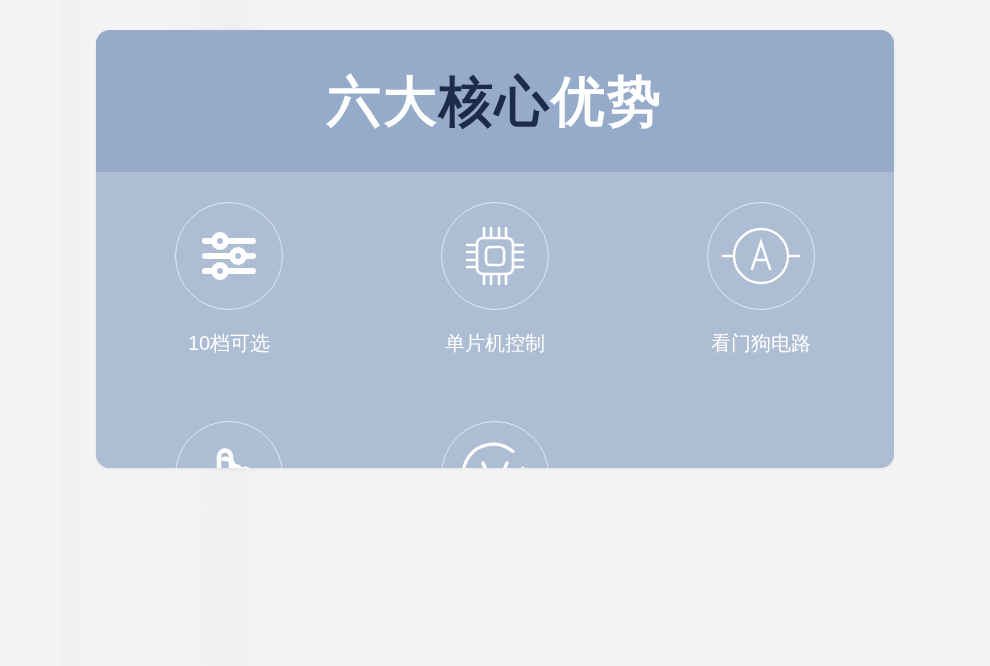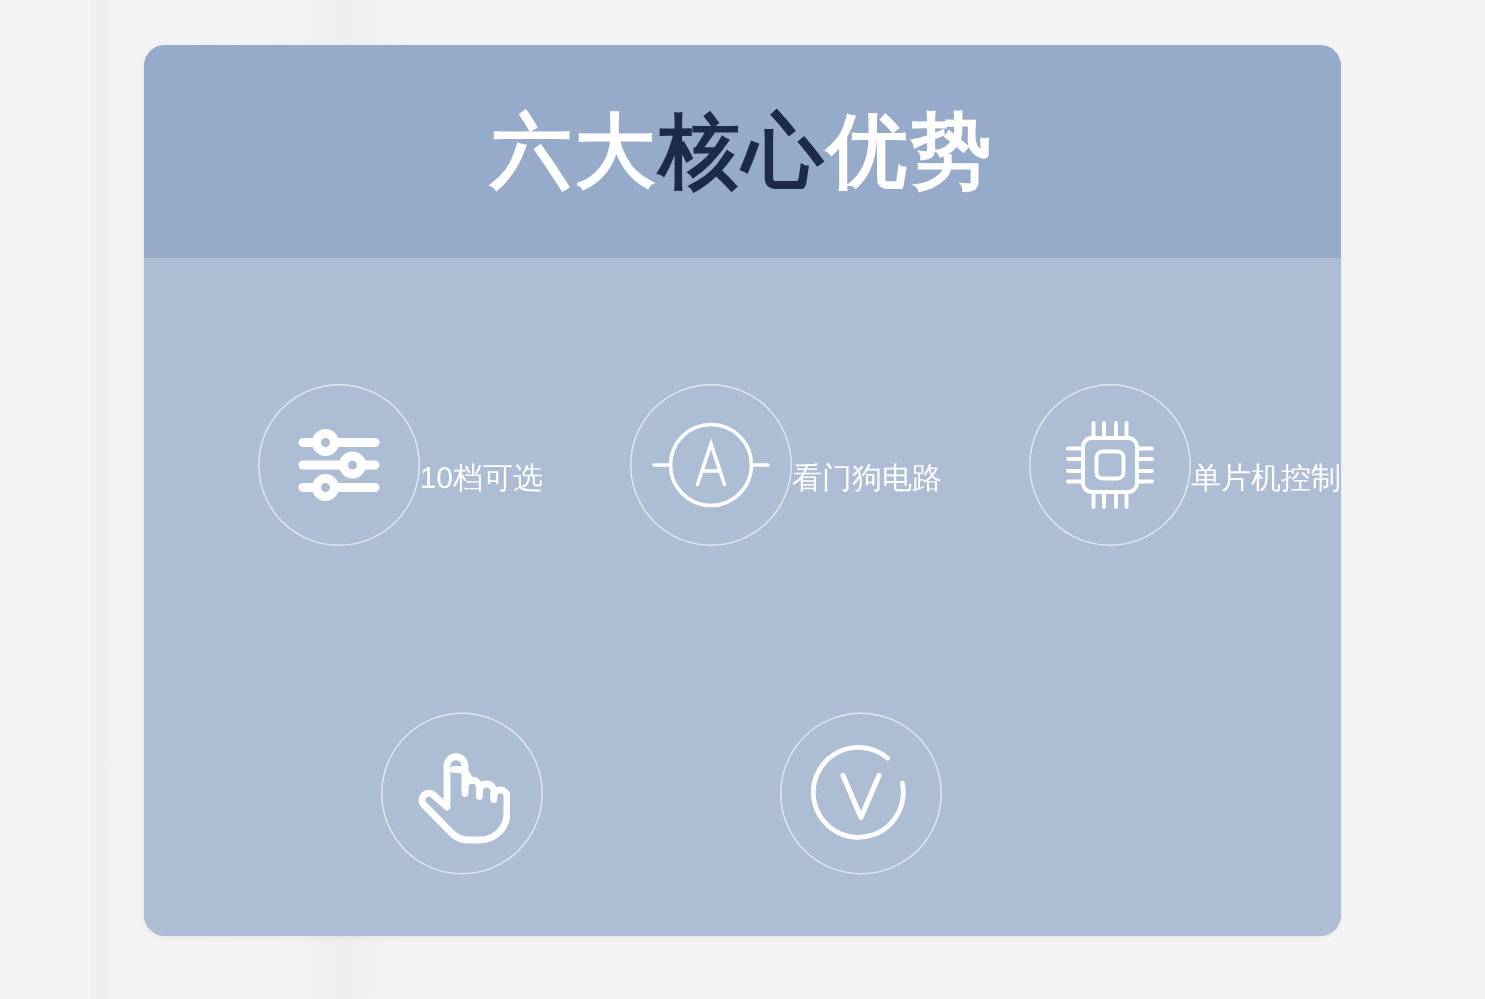--- a/index.html
+++ b/index.html
@@ -24,21 +24,21 @@
         #efefef 62px, #f3f3f3 90px,
         #f4f4f4 150px, #f2f2f2 200px,
         #efefef 232px, #f4f4f4 270px,
         #f4f4f4 100%);
   }
   .card {
     position: absolute;
     left: 96px;
     top: 30px;
     width: 798px;
-    height: 594px;
+    height: 438px;
     border-radius: 14px;
     overflow: hidden;
     background: #f9a8d4;
     box-shadow: 0 1px 3px rgba(120,130,150,0.10);
   }
   .card-header {
     height: 142px;
     background: #95abc9;
     display: flex;
     align-items: center;
@@ -64,22 +64,23 @@
   }
   .grid {
     display: grid;
     grid-template-columns: repeat(3, 1fr);
     grid-template-rows: repeat(2, 1fr);
     width: 100%;
     height: 100%;
   }
   .feature {
     display: flex;
+    flex-direction: column;
     align-items: center;
-    justify-content: flex-end;
+    justify-content: flex-start;
     padding-top: 4px;
   }
   .icon-circle {
     width: 108px;
     height: 108px;
     border-radius: 50%;
     border: 1.5px solid rgba(255,255,255,0.62);
     display: flex;
     align-items: center;
     justify-content: center;
@@ -121,36 +122,20 @@
               </g>
               <g fill="#adbdd4" stroke="#ffffff" stroke-width="6">
                 <circle cx="23" cy="17" r="6"></circle>
                 <circle cx="41" cy="32" r="6"></circle>
                 <circle cx="23" cy="47" r="6"></circle>
               </g>
             </svg>
           </span>
         </div>
         <div class="feature-label">10档可选</div>
-      </div>
-
-      <div class="feature">
-        <div class="icon-circle">
-          <span>
-            <svg width="82" height="82" viewBox="0 0 82 82">
-              <g fill="none" stroke="#ffffff" stroke-width="2.4" stroke-linecap="round">
-                <circle cx="41" cy="41" r="27"></circle>
-                <line x1="14" y1="41" x2="3" y2="41"></line>
-                <line x1="68" y1="41" x2="79" y2="41"></line>
-                <path d="M32 54 L41 27 L50 54 M35.5 45 L46.5 45"></path>
-              </g>
-            </svg>
-          </span>
-        </div>
-        <div class="feature-label">看门狗电路</div>
       </div>
 
       <div class="feature">
         <div class="icon-circle">
           <span>
             <svg width="66" height="66" viewBox="0 0 66 66">
               <g fill="none" stroke="#ffffff" stroke-width="2.6" stroke-linecap="round">
                 <rect x="15" y="15" width="36" height="36" rx="6"></rect>
                 <rect x="24" y="24" width="18" height="18" rx="4"></rect>
                 <line x1="22" y1="15" x2="22" y2="5"></line>
@@ -169,20 +154,36 @@
                 <line x1="51" y1="29" x2="61" y2="29"></line>
                 <line x1="51" y1="37" x2="61" y2="37"></line>
                 <line x1="51" y1="44" x2="61" y2="44"></line>
               </g>
             </svg>
           </span>
         </div>
         <div class="feature-label">单片机控制</div>
       </div>
 
+      <div class="feature">
+        <div class="icon-circle">
+          <span>
+            <svg width="82" height="82" viewBox="0 0 82 82">
+              <g fill="none" stroke="#ffffff" stroke-width="2.4" stroke-linecap="round">
+                <circle cx="41" cy="41" r="27"></circle>
+                <line x1="14" y1="41" x2="3" y2="41"></line>
+                <line x1="68" y1="41" x2="79" y2="41"></line>
+                <path d="M32 54 L41 27 L50 54 M35.5 45 L46.5 45"></path>
+              </g>
+            </svg>
+          </span>
+        </div>
+        <div class="feature-label">看门狗电路</div>
+      </div>
+
 
       <div class="feature">
         <div class="icon-circle">
           <span>
             <svg width="64" height="68" viewBox="0 0 64 68">
               <g fill="none" stroke="#ffffff" stroke-width="4.6" stroke-linecap="round" stroke-linejoin="round">
                 <path d="M26.5 18 A8.5 8.5 0 0 1 36.5 24"></path>
                 <path d="M22 40 L22 15.5 A6 6 0 0 1 34 15.5 L34 34"></path>
                 <path d="M34 30 A4.8 4.8 0 0 1 43.6 30 L43.6 36"></path>
                 <path d="M43.6 32.5 A4.8 4.8 0 0 1 53.2 32.5 L53.2 38"></path>

